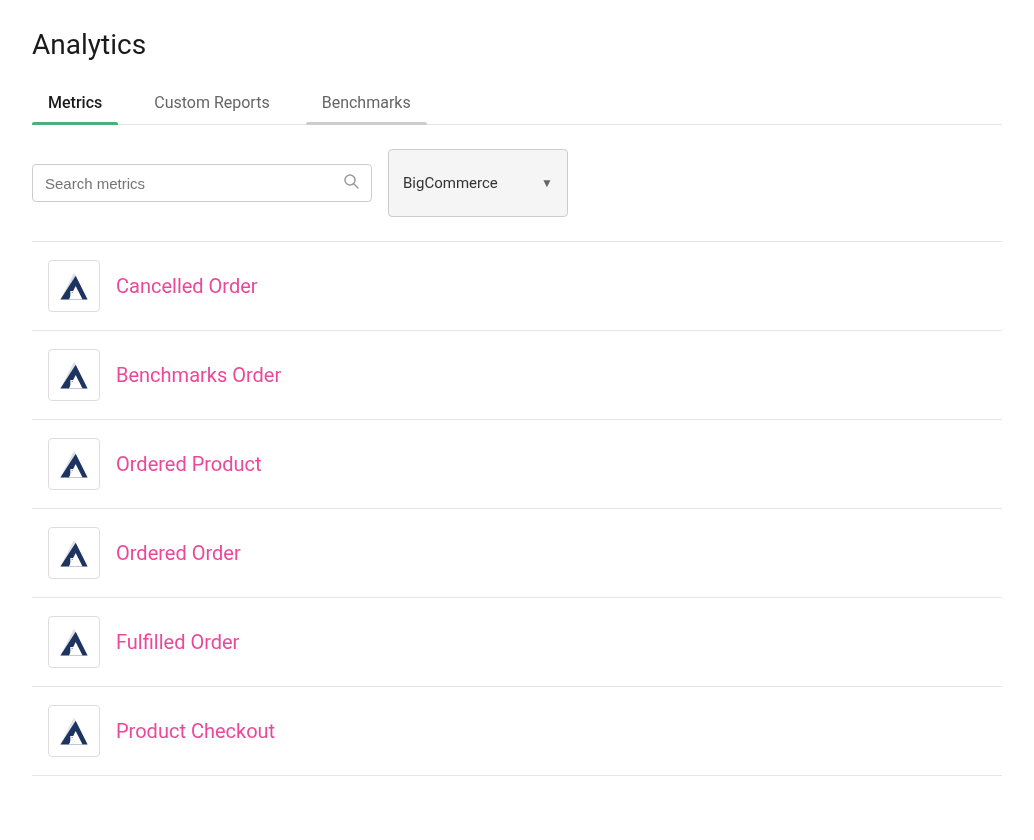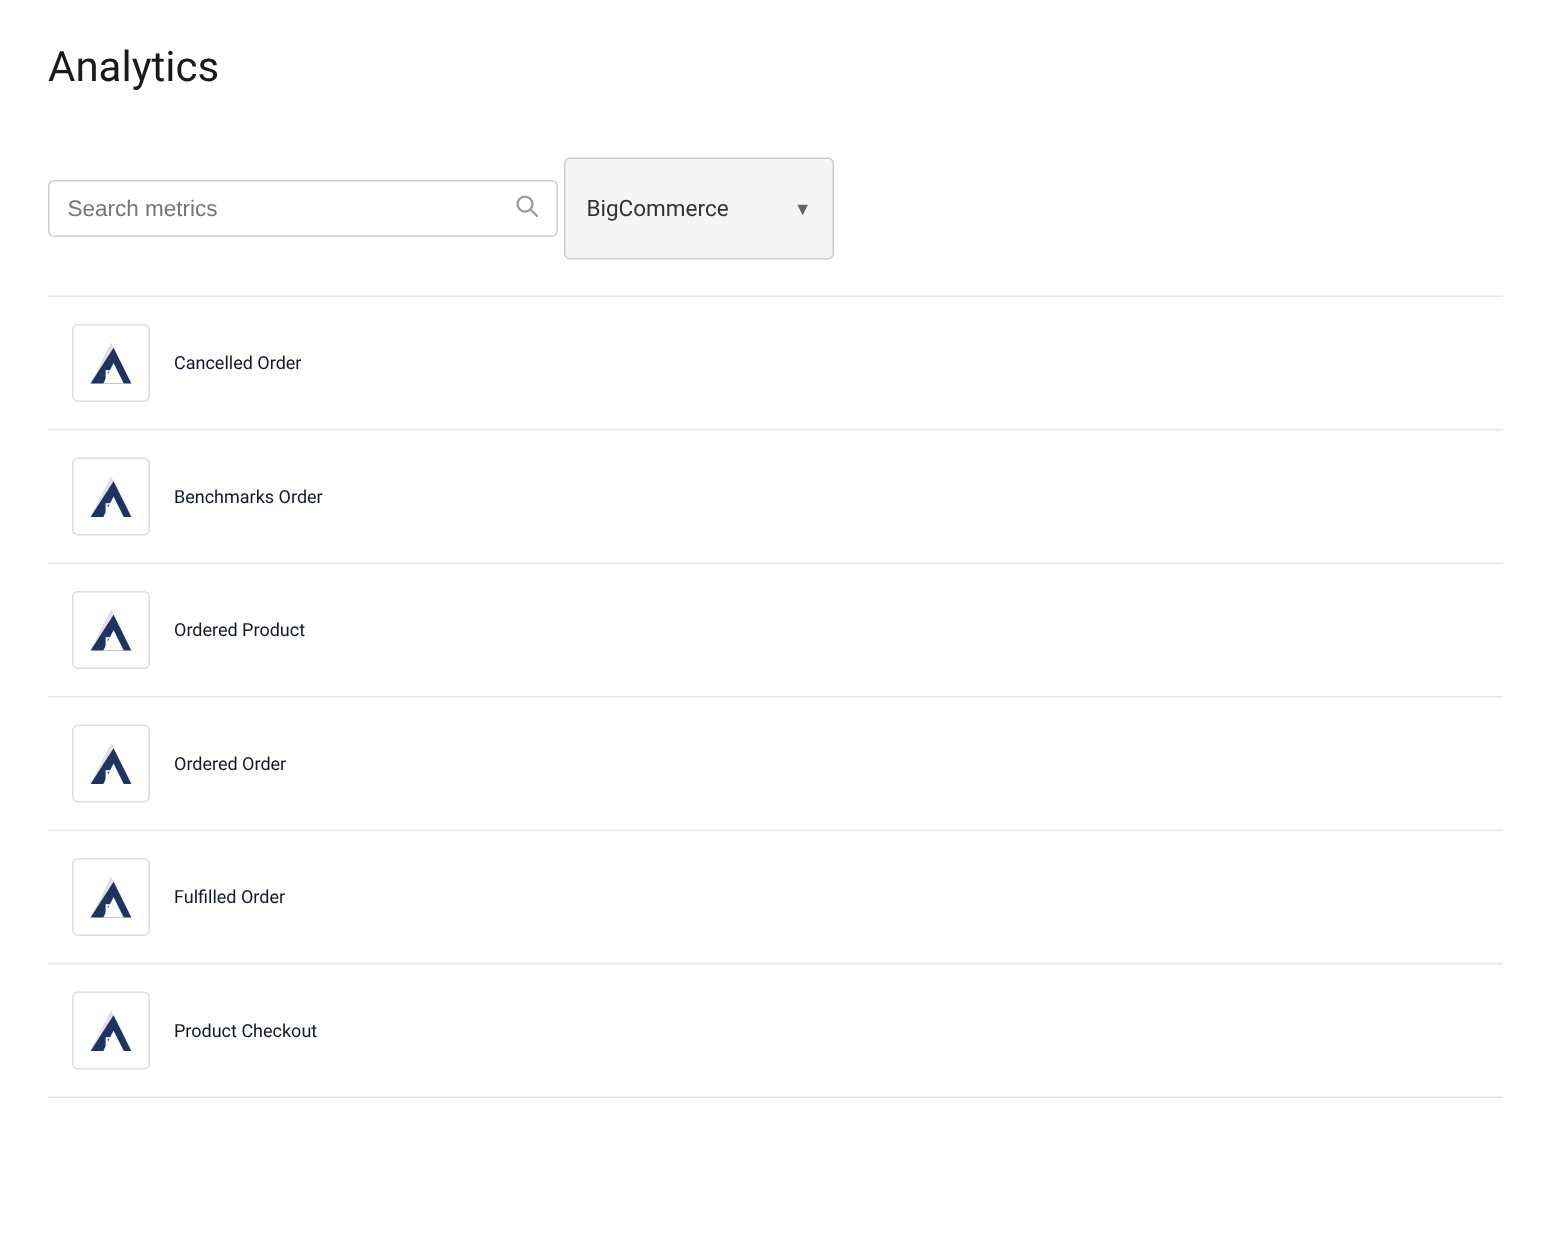--- a/index.html
+++ b/index.html
@@ -71,21 +71,21 @@
       border-radius: 2px 2px 0 0;
     }
 
     .content-area {
       padding: 24px 32px;
     }
 
     .filters-row {
       display: flex;
       align-items: center;
-      gap: 4px;
+      gap: 16px;
       margin-bottom: 24px;
     }
 
     .search-box {
       display: flex;
       align-items: center;
       border: 1px solid #ccc;
       border-radius: 4px;
       padding: 8px 12px;
       width: 340px;
@@ -151,30 +151,35 @@
       background: #fff;
       flex-shrink: 0;
     }
 
     .bigcommerce-logo {
       width: 34px;
       height: 34px;
     }
 
     .metric-label {
-      font-size: 12px;
-      color: #0f172a;
+      font-size: 20px;
+      color: #ec4899;
       font-weight: 400;
     }
   </style>
 </head>
 <body>
 
 <div class="page-header">
   <h1 class="page-title">Analytics</h1>
+  <nav class="tabs-nav">
+    <a class="tab-item active">Metrics</a>
+    <a class="tab-item">Custom Reports</a>
+    <a class="tab-item benchmarks">Benchmarks</a>
+  </nav>
 </div>
 
 <div class="content-area">
   <div class="filters-row">
     <div class="search-box">
       <input class="search-input" type="text" placeholder="Search metrics" style="">
       <span class="search-icon-wrap">
         <svg width="16" height="16" viewBox="0 0 16 16" fill="none" xmlns="http://www.w3.org/2000/svg">
           <circle cx="7" cy="7" r="5" stroke="#999" stroke-width="1.5"></circle>
           <line x1="11" y1="11" x2="15" y2="15" stroke="#999" stroke-width="1.5" stroke-linecap="round"></line>

